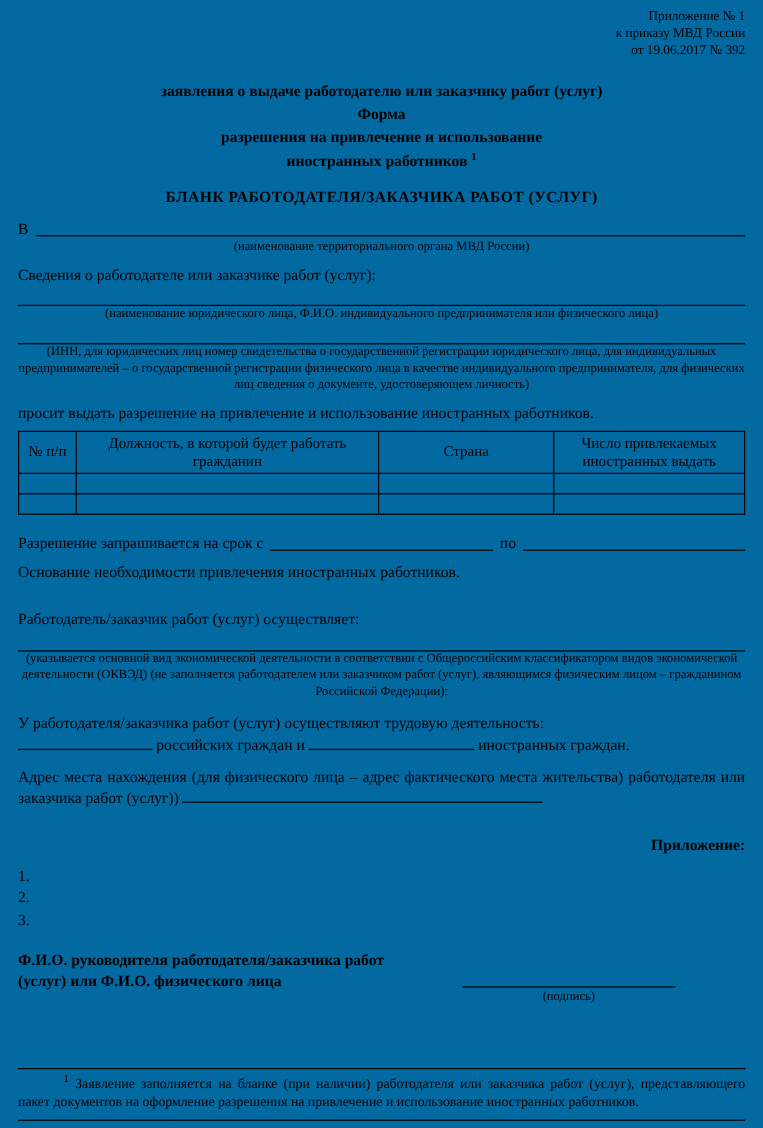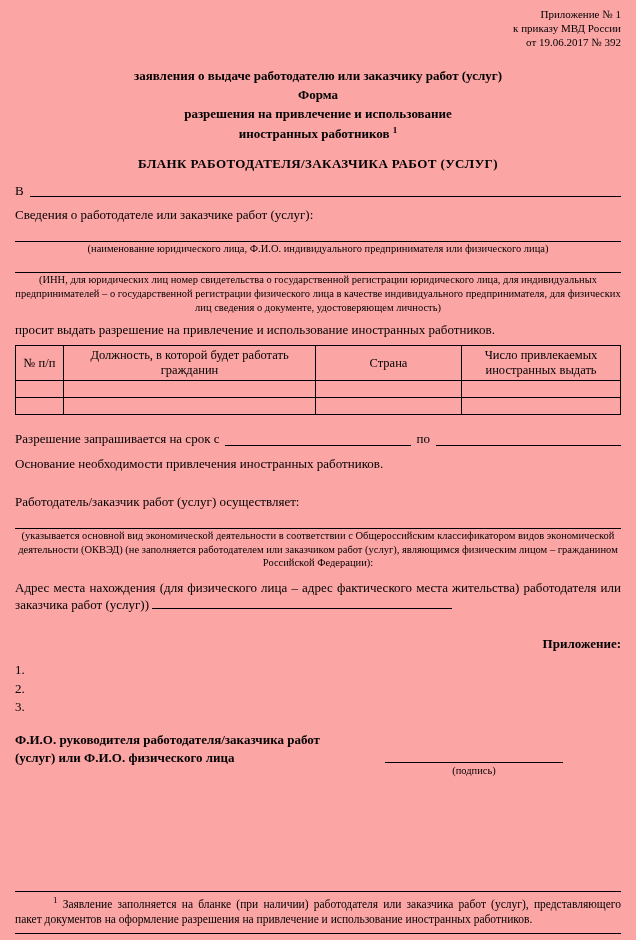--- a/index.html
+++ b/index.html
@@ -1,21 +1,21 @@
 <!DOCTYPE html>
 <html><head>
 <meta charset="utf-8">
 <style>
   * { box-sizing: border-box; }
   html, body { margin: 0; padding: 0; background: #ffffff; }
   .page {
     width: 636px;
     height: 940px;
     margin: 0 auto;
-    background: #fca5a5;
+    background: #0369a1;
     color: #000;
     font-family: "Liberation Serif", "DejaVu Serif", serif;
     font-size: 13px;
     line-height: 1.28;
     padding: 8px 15px 6px 15px;
     display: flex;
     flex-direction: column;
     overflow: hidden;
   }
   .appendix { text-align: right; font-size: 11px; line-height: 1.25; }
@@ -73,20 +73,21 @@
     <div>разрешения на привлечение и использование</div>
     <div><span>иностранных работников</span> <sup>1</sup></div>
   </div>
 
   <div class="form-type">БЛАНК РАБОТОДАТЕЛЯ/ЗАКАЗЧИКА  РАБОТ (УСЛУГ)</div>
 
   <div class="flexline" style="margin-top:10px;">
     <span>В</span>
     <span class="fill-grow"></span>
   </div>
+  <div class="caption">(наименование территориального органа МВД России)</div>
 
   <div class="para" style="margin-top:8px;">Сведения о работодателе  или заказчике работ (услуг):</div>
   <div class="fill-block"></div>
   <div class="caption">(наименование юридического лица, Ф.И.О. индивидуального предпринимателя  или физического лица)</div>
   <div class="fill-block"></div>
   <div class="caption">(ИНН, для юридических лиц номер свидетельства о государственной регистрации  юридического лица, для индивидуальных  предпринимателей  – о государственной  регистрации  физического лица в качестве индивидуального  предпринимателя,  для физических лиц сведения  о документе,  удостоверяющем личность)</div>
 
   <div class="para" style="margin-top:8px;">просит выдать разрешение на привлечение и использование иностранных работников.</div>
 
   <table class="workers">
@@ -120,20 +121,29 @@
     <span>по</span>
     <span class="fill-grow"></span>
   </div>
 
   <div class="para" style="margin-top:8px;font-family:Liberation Serif, serif;">Основание необходимости  привлечения иностранных работников.</div>
 
   <div class="para" style="margin-top:22px;">Работодатель/заказчик  работ (услуг) осуществляет:</div>
   <div class="fill-block"></div>
   <div class="caption">(указывается основной вид экономической деятельности в соответствии с Общероссийским  классификатором видов экономической деятельности (ОКВЭД) (не заполняется работодателем или заказчиком работ (услуг), являющимся физическим лицом – гражданином  Российской Федерации):</div>
 
+  <div class="para" style="margin-top:12px;">
+    <div>У работодателя/заказчика  работ (услуг) осуществляют  трудовую деятельность:</div>
+    <div>
+      <span class="fill-inline w115"></span>
+      <span>российских граждан и</span>
+      <span class="fill-inline w140"></span>
+      <span>иностранных граждан.</span>
+    </div>
+  </div>
 
   <div class="para just">
     <span>Адрес  места  нахождения  (для  физического  лица  –  адрес  фактического  места  жительства) работодателя  или заказчика  работ (услуг))</span>
     <span class="addr-fill"></span>
   </div>
 
   <div class="attach-title">Приложение:</div>
   <div class="attach-items">
     <div>1.</div>
     <div>2.</div>

